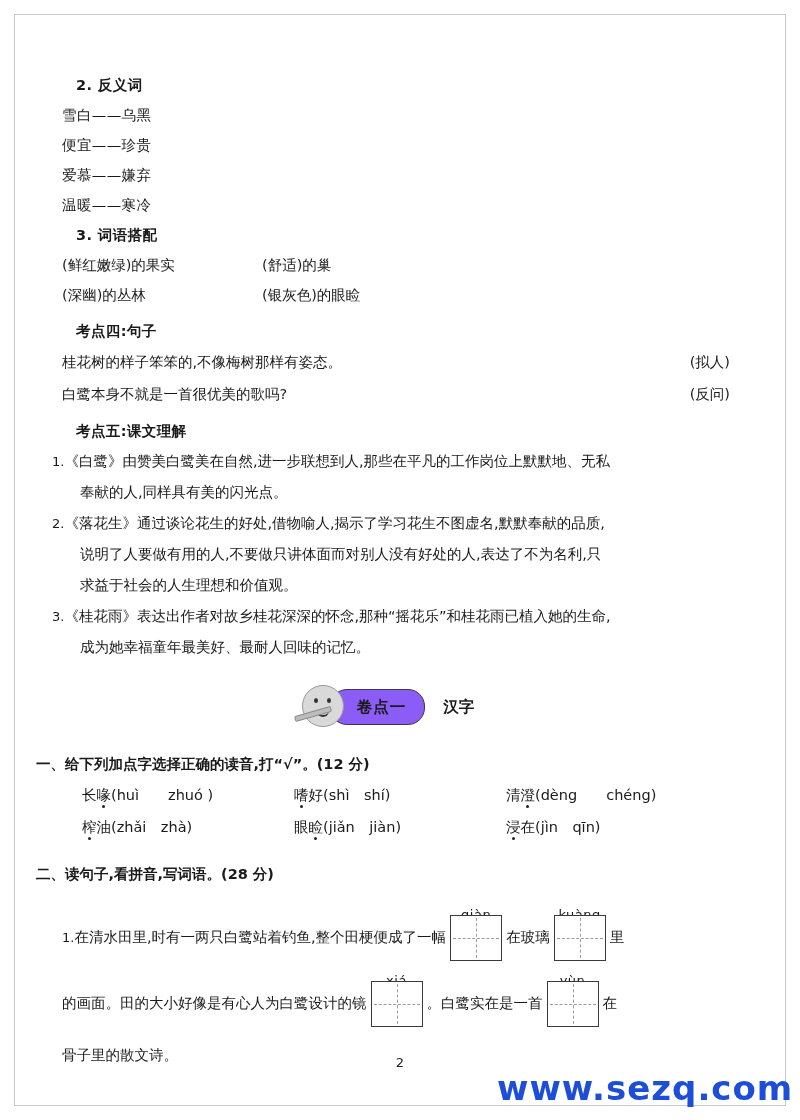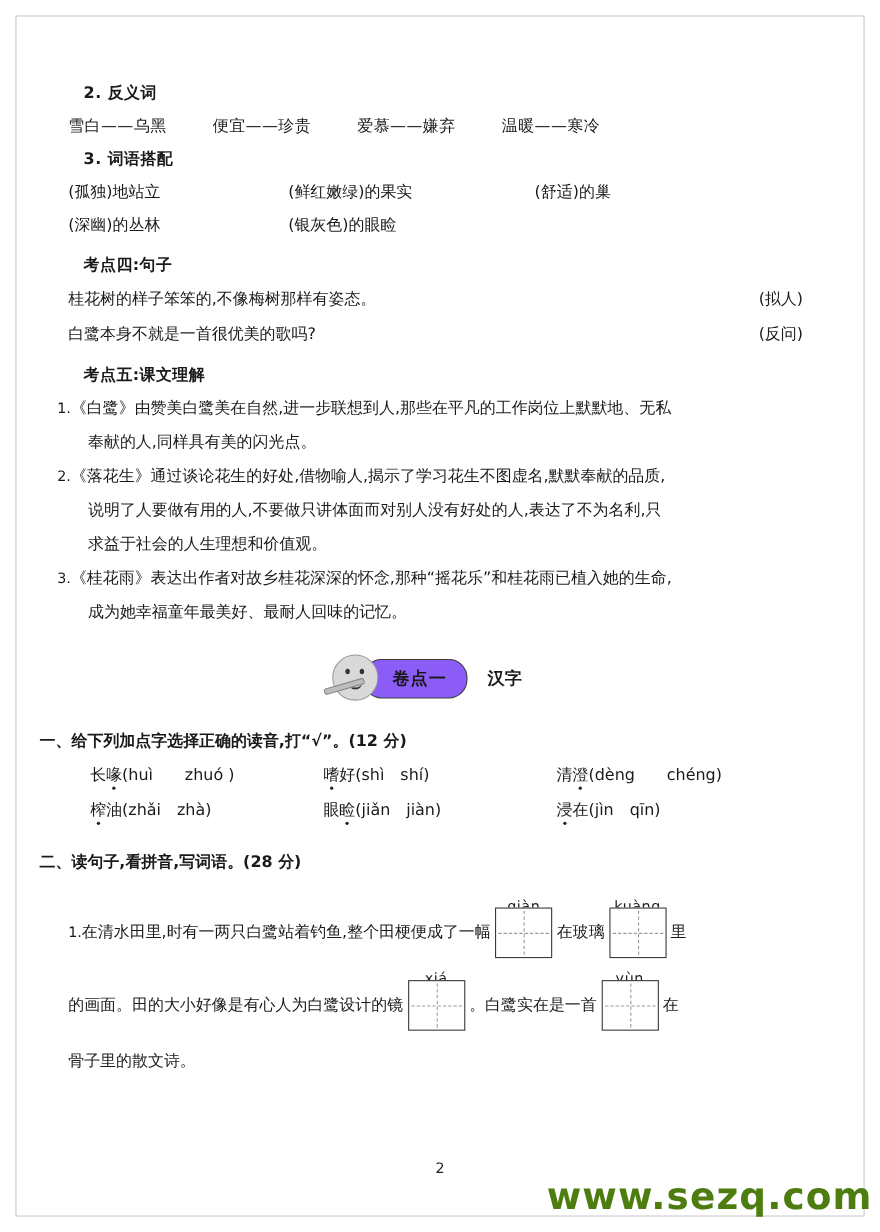--- a/index.html
+++ b/index.html
@@ -40,21 +40,21 @@
   }
   .line {
     font-size: 14.5px;
     line-height: 30px;
     letter-spacing: 0.4px;
   }
   .bold {
     font-weight: bold;
     margin-left: 40px;
   }
-  .indent2 { padding-left: 26px; }
+  .indent2 { padding-left: 26px; flex-direction: column; }
 
   
   .row-flex {
     display: flex;
     align-items: baseline;
   }
   .cell-space-1 { margin-right: 42px; }
 
   
   .collocation-row {
@@ -246,21 +246,21 @@
     text-align: center;
     font-size: 13px;
     color: #222;
   }
   .watermark {
     position: absolute;
     left: 497px;
     top: 1068px;
     font-size: 34px;
     font-weight: bold;
-    color: #4d7c0f;
+    color: #1d4ed8;
     letter-spacing: 1px;
     font-family: "DejaVu Sans", sans-serif;
   }
 </style>
 </head>
 <body>
 
 <div class="page">
   <div class="page-border"></div>
 
@@ -269,21 +269,20 @@
     <div class="line bold">2. 反义词</div>
     <div class="row-flex indent2">
       <div class="line cell-space-1">雪白——乌黑</div>
       <div class="line cell-space-1">便宜——珍贵</div>
       <div class="line cell-space-1">爱慕——嫌弃</div>
       <div class="line">温暖——寒冷</div>
     </div>
 
     <div class="line bold">3. 词语搭配</div>
     <div class="collocation-row">
-      <div>(孤独)地站立</div>
       <div>(鲜红嫩绿)的果实</div>
       <div>(舒适)的巢</div>
     </div>
     <div class="collocation-row">
       <div>(深幽)的丛林</div>
       <div>(银灰色)的眼睑</div>
     </div>
 
     <div class="line bold" style="margin-top:6px">考点四:句子</div>
     <div class="sent-row">

